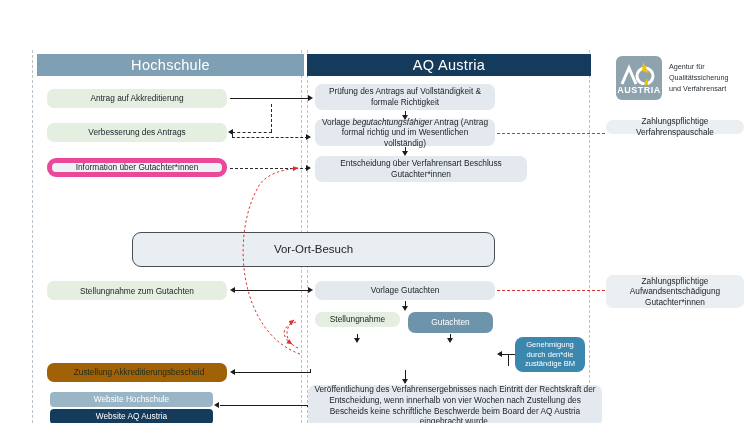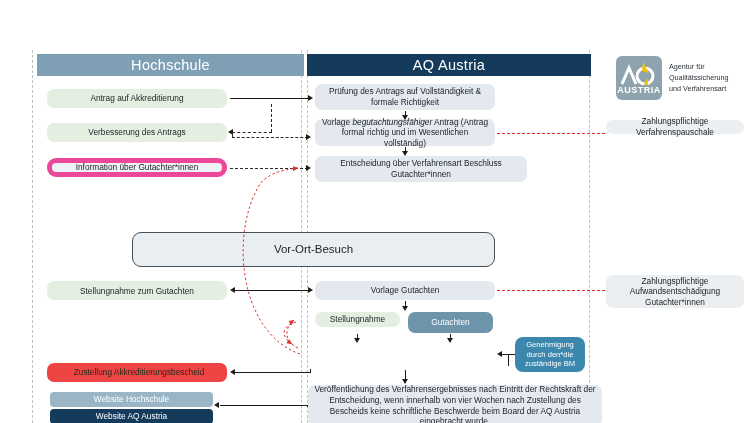--- a/index.html
+++ b/index.html
@@ -32,21 +32,21 @@
   .hdr-aq{background:#143a5c;}
 
   
   .node{
     display:flex;align-items:center;justify-content:center;
     text-align:center;line-height:1.28;
     font-size:8.3px;color:#20262b;
     border-radius:7px;padding:3px 6px;
   }
   .n-green   {background:#e4efe1;}
-  .n-greendk {background:#ef4444;color:#1f2a18;padding-left:10px;}
+  .n-greendk {background:#a16207;color:#1f2a18;padding-left:10px;}
   .n-grey    {background:#e3e9ee;}
   .n-greyout {background:#e9eef2;border:1px solid #4a4f55;border-radius:9px;}
   .n-white   {background:#eef2f4;border:5px solid #ec4899;border-radius:9px;}
   .n-blue    {background:#6e94ac;color:#ffffff;}
   .n-bluemid {background:#9ab6c6;color:#ffffff;}
   .n-navy    {background:#143a5c;color:#ffffff;}
   .n-steel   {background:#3b87ad;color:#ffffff;border-radius:8px;}
   .n-side    {background:#eceff1;color:#20262b;}
 
   .big{font-size:11.5px;}

